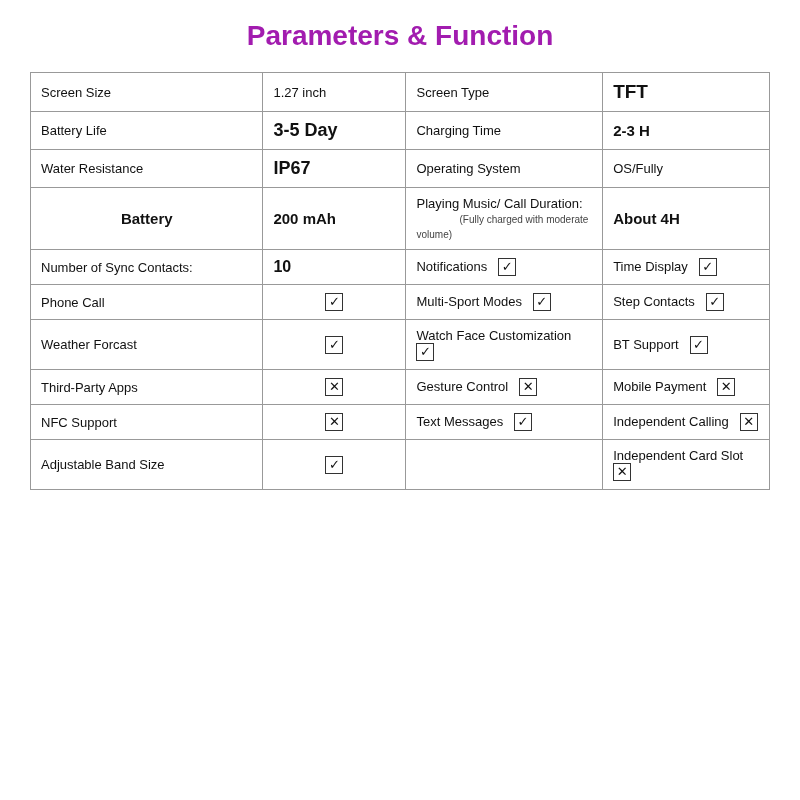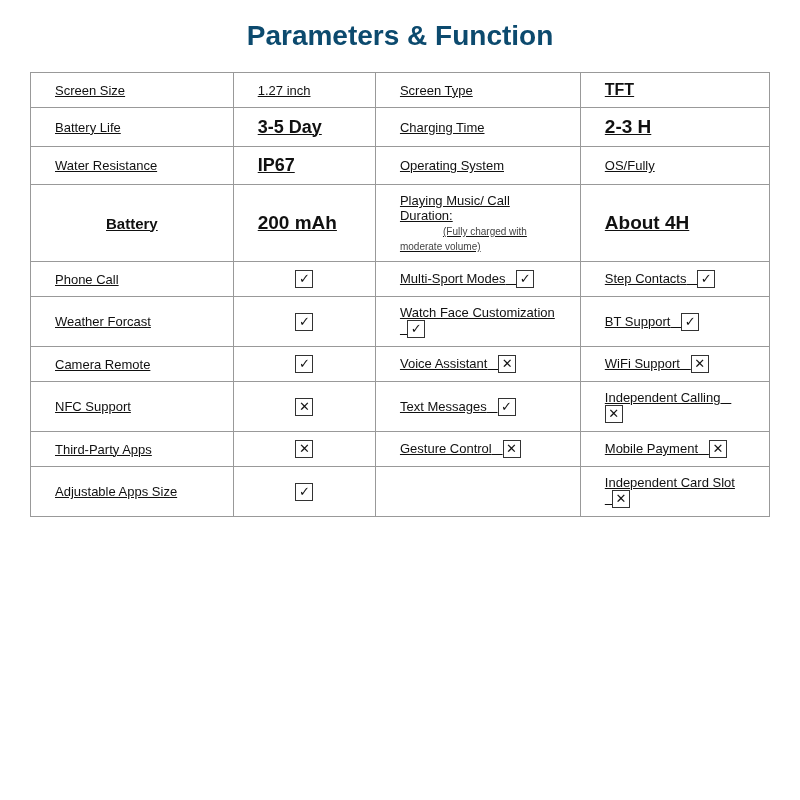--- a/index.html
+++ b/index.html
@@ -8,47 +8,46 @@
       font-family: Arial, sans-serif;
       width: 800px;
       min-height: 800px;
       padding: 20px 30px;
     }
     h1 {
       text-align: center;
       font-size: 28px;
       font-weight: bold;
       margin-bottom: 20px;
-      color: #0c4a6e;
+      color: #a21caf;
     }
     .outer-table {
       width: 100%;
       border-collapse: collapse;
       border: 1px solid #999;
     }
     .outer-table td, .outer-table th {
       border: 1px solid #999;
-      padding: 8px 24px;
+      padding: 8px 10px;
       vertical-align: middle;
       font-size: 13px;
       color: #111;
-      text-decoration: underline;
     }
     .label-cell {
       font-weight: normal;
       color: #222;
       font-size: 13px;
     }
     .value-bold {
       font-weight: bold;
       font-size: 18px;
     }
     .value-medium {
       font-weight: bold;
-      font-size: 19px;
+      font-size: 15px;
     }
     .small-note {
       font-size: 10px;
       font-weight: normal;
       color: #444;
       margin-left: 43px;
     }
     .check-cell {
       text-align: center;
       font-size: 16px;
@@ -88,21 +87,21 @@
 <table class="outer-table">
   <tbody>
 
     <tr>
       <td class="label-cell col-label">Screen Size</td>
       <td class="col-val">
         <span>1.27 inch</span>
       </td>
       <td class="label-cell col-label2">Screen Type</td>
       <td class="col-val2">
-        <span style="font-weight:bold;font-size:16px;">TFT</span>
+        <span style="font-weight:bold;font-size:19px;">TFT</span>
       </td>
     </tr>
 
     <tr>
       <td class="label-cell">Battery Life</td>
       <td>
         <span class="value-bold">3-5 Day</span>
       </td>
       <td class="label-cell">Charging Time</td>
       <td>
@@ -128,20 +127,34 @@
       </td>
       <td class="label-cell">
         <span>Playing Music/ Call Duration:</span><br>
         <span class="small-note">(Fully charged with moderate volume)</span>
       </td>
       <td>
         <span class="value-medium">About 4H</span>
       </td>
     </tr>
 
+    <tr>
+      <td class="label-cell">Number of Sync Contacts:</td>
+      <td>
+        <span style="font-weight:bold;font-size:16px;">10</span>
+      </td>
+      <td style="text-align:left;">
+        <span class="feature-label">Notifications</span>
+        &nbsp;&nbsp;<span class="checkbox-checked">✓</span>
+      </td>
+      <td colspan="1" style="text-align:left;">
+        <span class="feature-label">Time Display</span>
+        &nbsp;&nbsp;<span class="checkbox-checked">✓</span>
+      </td>
+    </tr>
 
     <tr>
       <td class="label-cell">Phone Call</td>
       <td class="check-cell"><span class="checkbox-checked">✓</span></td>
       <td>
         <span class="feature-label">Multi-Sport Modes</span>
         &nbsp;&nbsp;<span class="checkbox-checked">✓</span>
       </td>
       <td>
         <span class="feature-label">Step Contacts</span>
@@ -155,62 +168,50 @@
       <td>
         <span class="feature-label">Watch Face Customization</span>
         &nbsp;&nbsp;<span class="checkbox-checked">✓</span>
       </td>
       <td>
         <span class="feature-label">BT Support</span>
         &nbsp;&nbsp;<span class="checkbox-checked">✓</span>
       </td>
     </tr>
 
-    <tr>
-      <td class="label-cell">Camera Remote</td>
-      <td class="check-cell"><span class="checkbox-checked">✓</span></td>
-      <td>
-        <span class="feature-label">Voice Assistant</span>
-        &nbsp;&nbsp;<span class="checkbox-x">✕</span>
-      </td>
-      <td>
-        <span class="feature-label">WiFi Support</span>
-        &nbsp;&nbsp;<span class="checkbox-x">✕</span>
-      </td>
-    </tr>
-
+
+
+    <tr>
+      <td class="label-cell">Third-Party Apps</td>
+      <td class="check-cell"><span class="checkbox-x">✕</span></td>
+      <td>
+        <span class="feature-label">Gesture Control</span>
+        &nbsp;&nbsp;<span class="checkbox-x">✕</span>
+      </td>
+      <td>
+        <span class="feature-label">Mobile Payment</span>
+        &nbsp;&nbsp;<span class="checkbox-x">✕</span>
+      </td>
+    </tr>
 
     <tr>
       <td class="label-cell">NFC Support</td>
       <td class="check-cell"><span class="checkbox-x">✕</span></td>
       <td>
         <span class="feature-label">Text Messages</span>
         &nbsp;&nbsp;<span class="checkbox-checked">✓</span>
       </td>
       <td>
         <span class="feature-label">Independent Calling</span>
         &nbsp;&nbsp;<span class="checkbox-x">✕</span>
       </td>
     </tr>
 
     <tr>
-      <td class="label-cell">Third-Party Apps</td>
-      <td class="check-cell"><span class="checkbox-x">✕</span></td>
-      <td>
-        <span class="feature-label">Gesture Control</span>
-        &nbsp;&nbsp;<span class="checkbox-x">✕</span>
-      </td>
-      <td>
-        <span class="feature-label">Mobile Payment</span>
-        &nbsp;&nbsp;<span class="checkbox-x">✕</span>
-      </td>
-    </tr>
-
-    <tr>
-      <td class="label-cell">Adjustable Apps Size</td>
+      <td class="label-cell">Adjustable Band Size</td>
       <td class="check-cell"><span class="checkbox-checked">✓</span></td>
       <td></td>
       <td>
         <span class="feature-label">Independent Card Slot</span>
         &nbsp;&nbsp;<span class="checkbox-x">✕</span>
       </td>
     </tr>
   </tbody>
 </table>
 

